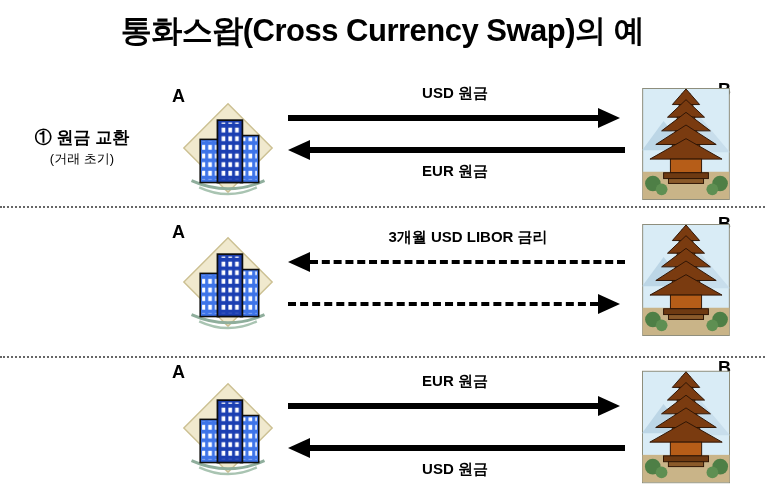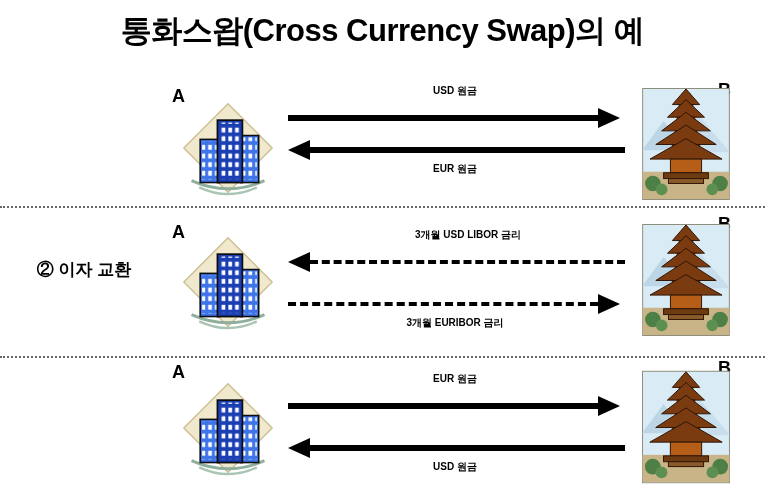--- a/index.html
+++ b/index.html
@@ -15,21 +15,21 @@
   .step-main { font-size:17px; font-weight:700; }
   .step-sub { font-size:13px; margin-top:2px; line-height:1.25; }
   .party-letter { position:absolute; font-size:18px; font-weight:700; }
   .arrow { position:absolute; display:flex; align-items:center; height:20px; }
   .shaft { flex:1 1 auto; }
   .arrow.solid .shaft { height:6px; background:#000; }
   .arrow.dashed .shaft { height:0; border-top:4px dashed #000; }
   .head { width:0; height:0; flex:0 0 auto; }
   .head.right { border-top:10px solid transparent; border-bottom:10px solid transparent; border-left:22px solid #000; }
   .head.left  { border-top:10px solid transparent; border-bottom:10px solid transparent; border-right:22px solid #000; }
-  .arrow-label { position:absolute; text-align:center; font-size:10px; font-weight:700; }
+  .arrow-label { position:absolute; text-align:center; font-size:15px; font-weight:700; }
   .divider { position:absolute; left:0; width:765px; border-top:2px dotted #666; }
   .icon-svg { position:absolute; }
   .defs-holder { position:absolute; width:0; height:0; overflow:hidden; }
 </style>
 </head>
 <body>
 
 <div class="stage">
 
   <svg class="defs-holder" aria-hidden="true">
@@ -71,20 +71,24 @@
           <rect x="29" y="73" width="32" height="14" fill="#B65D18"></rect>
           <rect x="22" y="87" width="46" height="6" fill="#6E3A12"></rect>
           <rect x="27" y="93" width="36" height="5" fill="#8A5A2A"></rect>
         </g>
       </g>
     </defs>
   </svg>
 
   <div class="title">통화스왑(Cross Currency Swap)의 예</div>
 
+  <div class="step-label" style="left:6px; top:126px; width:152px">
+    <div class="step-main">① 원금 교환</div>
+    <div class="step-sub">(거래 초기)</div>
+  </div>
   <div class="party-letter" style="left:172px; top:86px">A</div>
   <svg class="icon-svg" viewBox="0 0 100 100" style="left:180px; top:98px; width:96px; height:100px">
       <use href="#building-def"></use>
     </svg>
 
   <div class="arrow-label" style="left:300px; top:84px; width:310px">USD 원금</div>
   <div class="arrow solid" style="left:288px; top:108px; width:332px">
     <span class="shaft"></span>
     <span class="head right"></span>
   </div>
@@ -95,37 +99,35 @@
   <div class="arrow-label" style="left:300px; top:162px; width:310px">EUR 원금</div>
 
   <div class="party-letter" style="left:718px; top:80px">B</div>
   <svg class="icon-svg" viewBox="0 0 90 115" style="left:642px; top:88px; width:88px; height:112px">
       <use href="#pagoda-def"></use>
     </svg>
 
   <div class="divider" style="top:206px"></div>
 
   <div class="step-label" style="left:4px; top:258px; width:160px">
-    <div class="step-main">② 이자 교환</div>
   </div>
   <div class="party-letter" style="left:172px; top:222px">A</div>
   <svg class="icon-svg" viewBox="0 0 100 100" style="left:180px; top:232px; width:96px; height:100px">
       <use href="#building-def"></use>
     </svg>
 
   <div class="arrow-label" style="left:313px; top:228px; width:310px">3개월 USD LIBOR 금리</div>
   <div class="arrow dashed" style="left:288px; top:252px; width:337px">
     <span class="head left"></span>
     <span class="shaft"></span>
   </div>
   <div class="arrow dashed" style="left:288px; top:294px; width:332px">
     <span class="shaft"></span>
     <span class="head right"></span>
   </div>
-  <div class="arrow-label" style="left:300px; top:316px; width:310px">3개월 EURIBOR 금리</div>
 
   <div class="party-letter" style="left:718px; top:214px">B</div>
   <svg class="icon-svg" viewBox="0 0 90 115" style="left:642px; top:224px; width:88px; height:112px">
       <use href="#pagoda-def"></use>
     </svg>
 
   <div class="divider" style="top:356px"></div>
 
   <div class="step-label" style="left:4px; top:418px; width:164px">
   </div>

